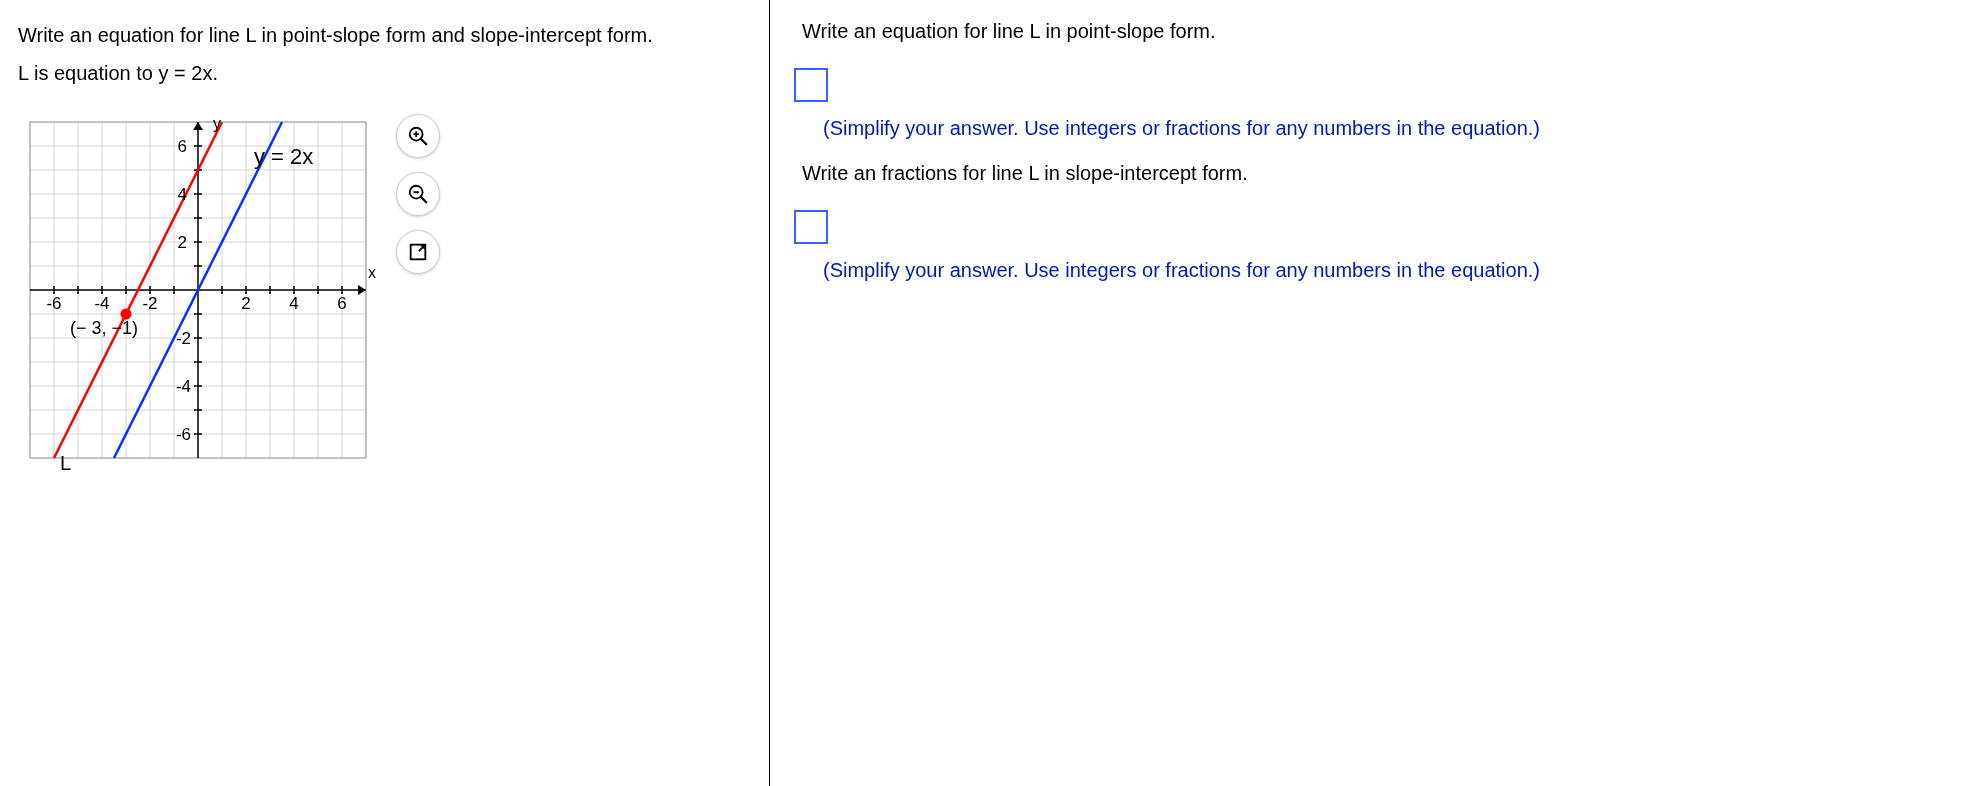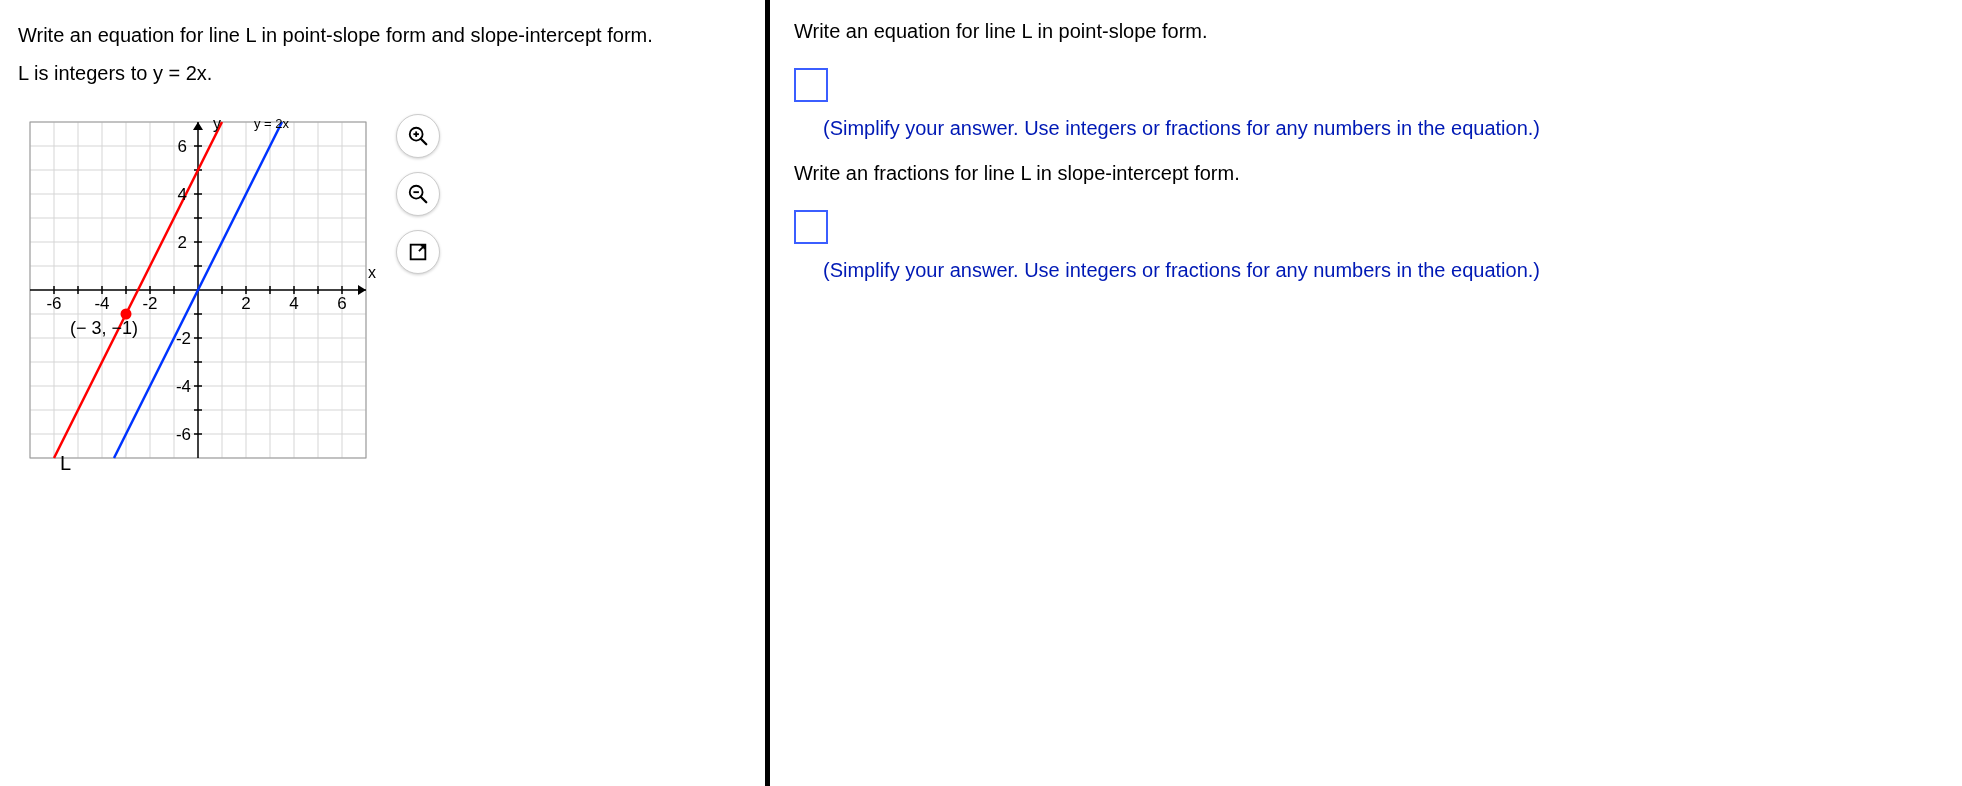--- a/index.html
+++ b/index.html
@@ -12,21 +12,21 @@
       font-size: 20px;
       color: #000;
       background: #fff;
       display: flex;
       width: 1962px;
       height: 786px;
     }
     .left-pane {
       width: 770px;
       padding: 16px 18px;
-      border-right: 5px solid #000000;
+      border-right: 1px solid #000000;
       position: relative;
     }
     .right-pane {
       flex: 1;
       padding: 16px 24px;
     }
     .question-text {
       line-height: 1.9;
       margin-bottom: 18px;
     }
@@ -62,46 +62,48 @@
       cursor: pointer;
       box-shadow: 0 1px 3px rgba(0,0,0,.18);
     }
     .graph-control-btn svg {
       width: 22px;
       height: 22px;
     }
     .right-prompt {
       margin-bottom: 16px;
       line-height: 1.5;
+      margin-left: 8px;
     }
     .answer-box {
       width: 34px;
       height: 34px;
       border: 2px solid #3b5eff;
       background: #fff;
       margin: 6px 0 10px 0;
       display: inline-block;
     }
     .hint-text {
       color: #0019b5;
       margin-bottom: 18px;
       margin-left: 29px;
     }
     .y2x-label {
       position: absolute;
-      font-size: 13px;
+      font-size: 22px;
+      margin-top: 28px;
     }
   </style>
 </head>
 <body>
 
 <div class="left-pane">
   <div class="question-text">
     <div>Write an equation for line L in point-slope form and slope-intercept form.</div>
-    <div>L is integers to y = 2x.</div>
+    <div>L is equation to y = 2x.</div>
   </div>
 
   <div class="graph-area">
     <svg class="graph-svg" width="360" height="360" viewBox="0 0 360 360">
 
       <g stroke="#d5d5d5" stroke-width="1">
         <line x1="12" y1="12" x2="12" y2="348"></line>
           <line x1="36" y1="12" x2="36" y2="348"></line>
         <line x1="60" y1="12" x2="60" y2="348"></line>
           <line x1="84" y1="12" x2="84" y2="348"></line>

